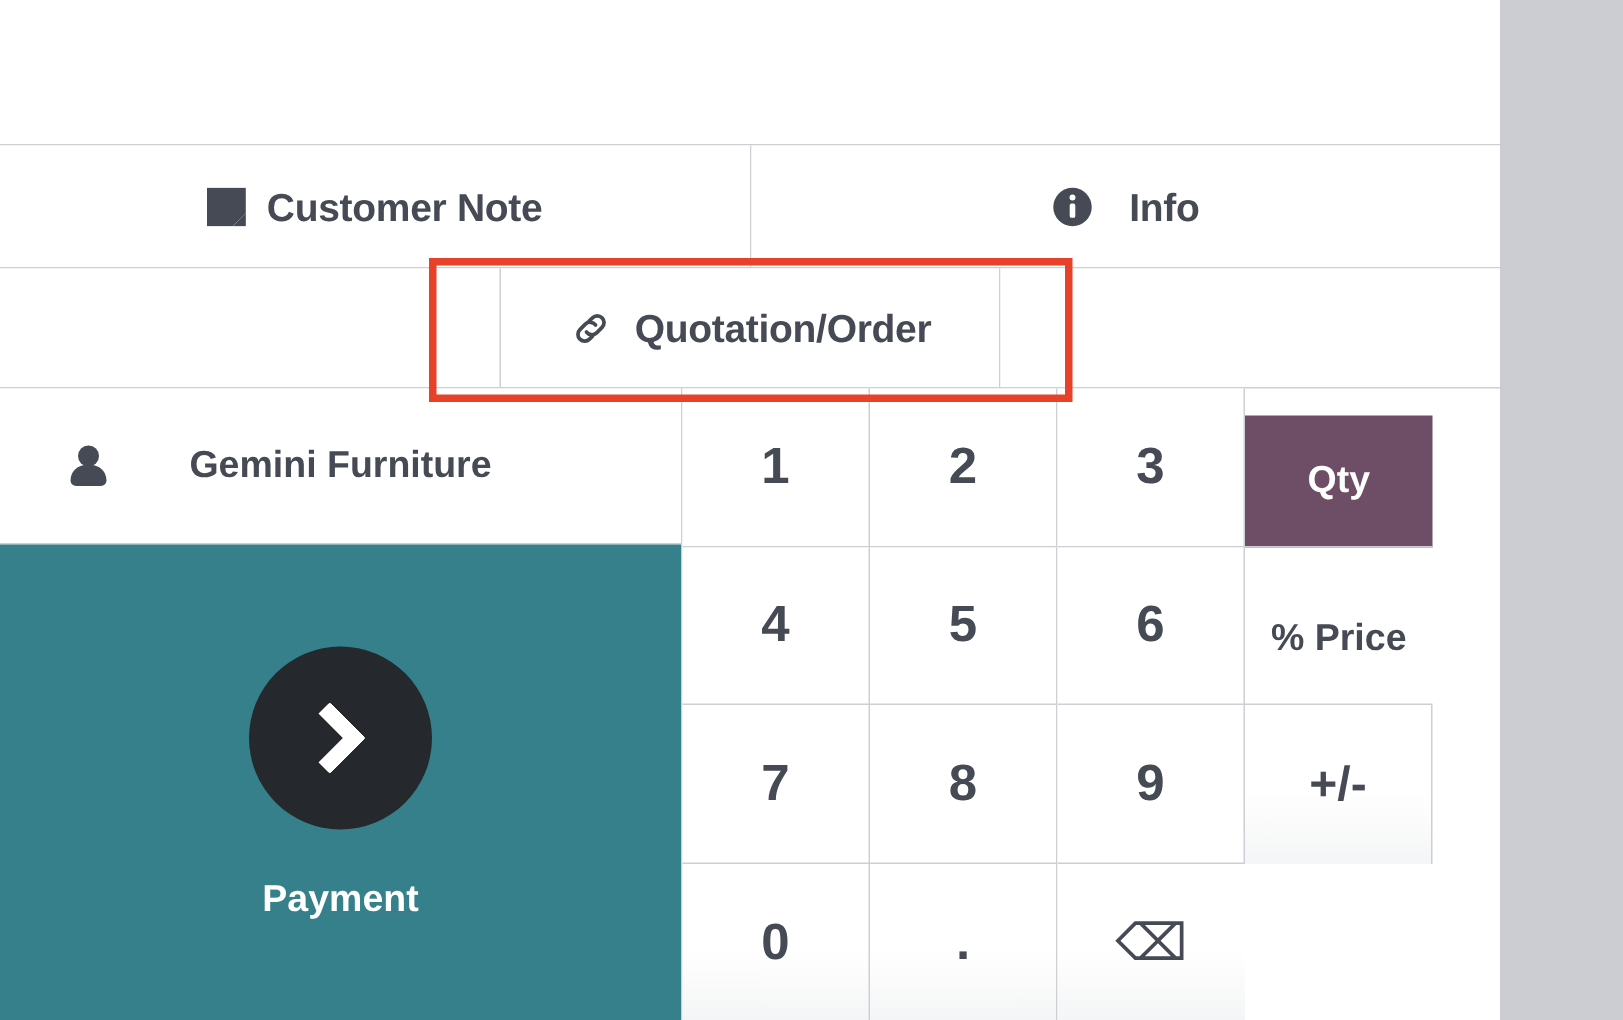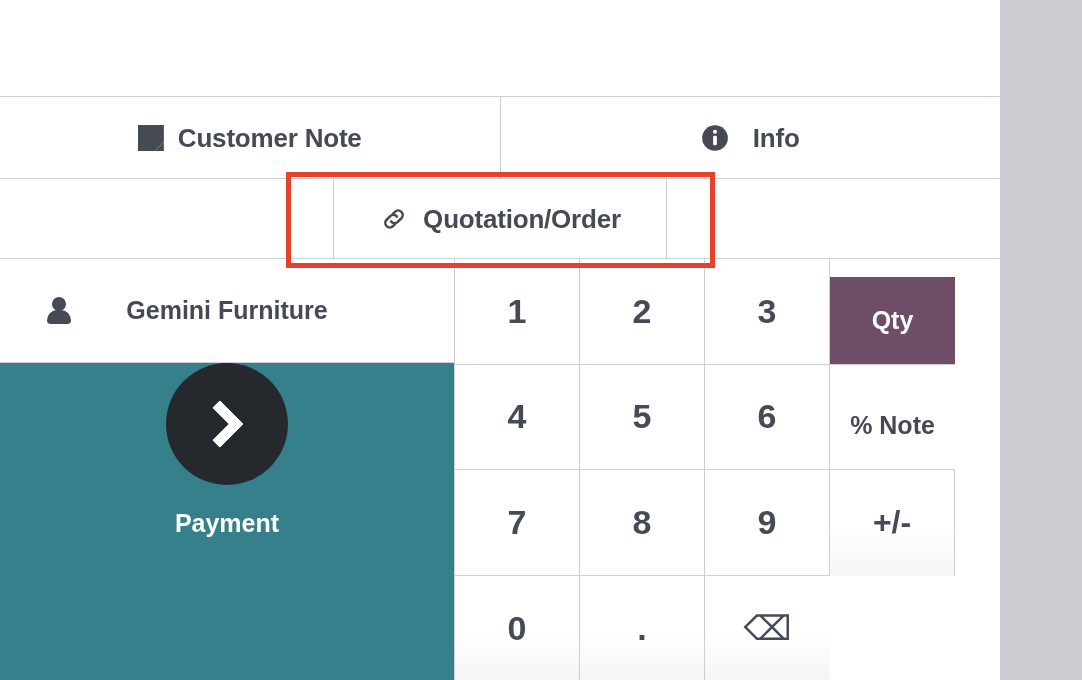--- a/index.html
+++ b/index.html
@@ -173,21 +173,22 @@
     font-weight: bold;
     color: #454a55;
   }
 
   #payment-btn {
     flex: 1;
     background: #35808a;
     display: flex;
     flex-direction: column;
     align-items: center;
-    gap: 24px;
+    justify-content: center;
+    gap: 32px;
     cursor: pointer;
     user-select: none;
   }
   #payment-circle {
     width: 122px;
     height: 122px;
     border-radius: 50%;
     background: #25282c;
     display: flex;
     align-items: center;
@@ -318,21 +319,21 @@
 
       <div id="numpad">
         <div class="pad-key num">1</div>
         <div class="pad-key num">2</div>
         <div class="pad-key num">3</div>
         <div class="pad-key word col4 active">Qty</div>
 
         <div class="pad-key num">4</div>
         <div class="pad-key num">5</div>
         <div class="pad-key num">6</div>
-        <div class="pad-key word col4">% Note</div>
+        <div class="pad-key word col4">% Price</div>
 
         <div class="pad-key num">7</div>
         <div class="pad-key num">8</div>
         <div class="pad-key num">9</div>
 
         <div class="pad-key sign lastrow">+/-</div>
         <div class="pad-key num  lastrow">0</div>
         <div class="pad-key dot  lastrow">.</div>
         <div class="pad-key backspace col4 lastrow">⌫</div>
       </div>

